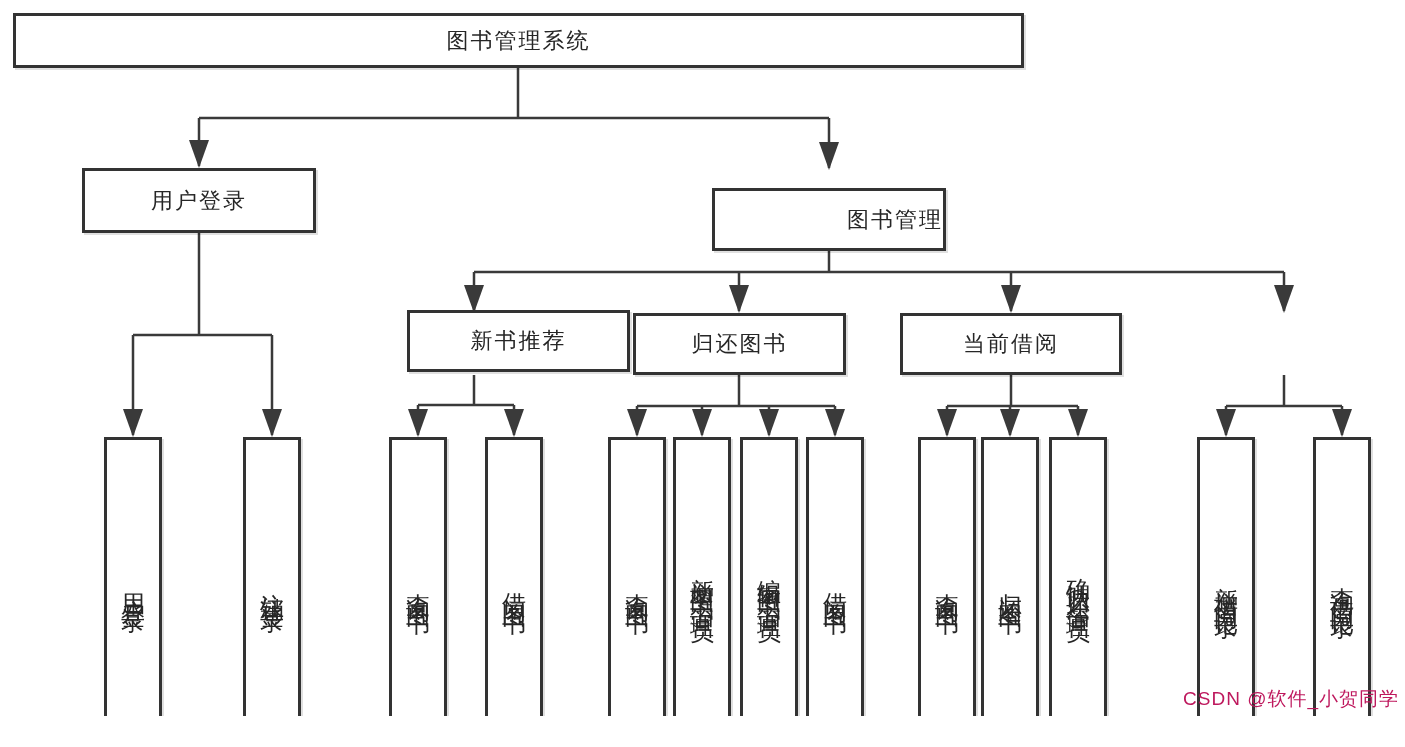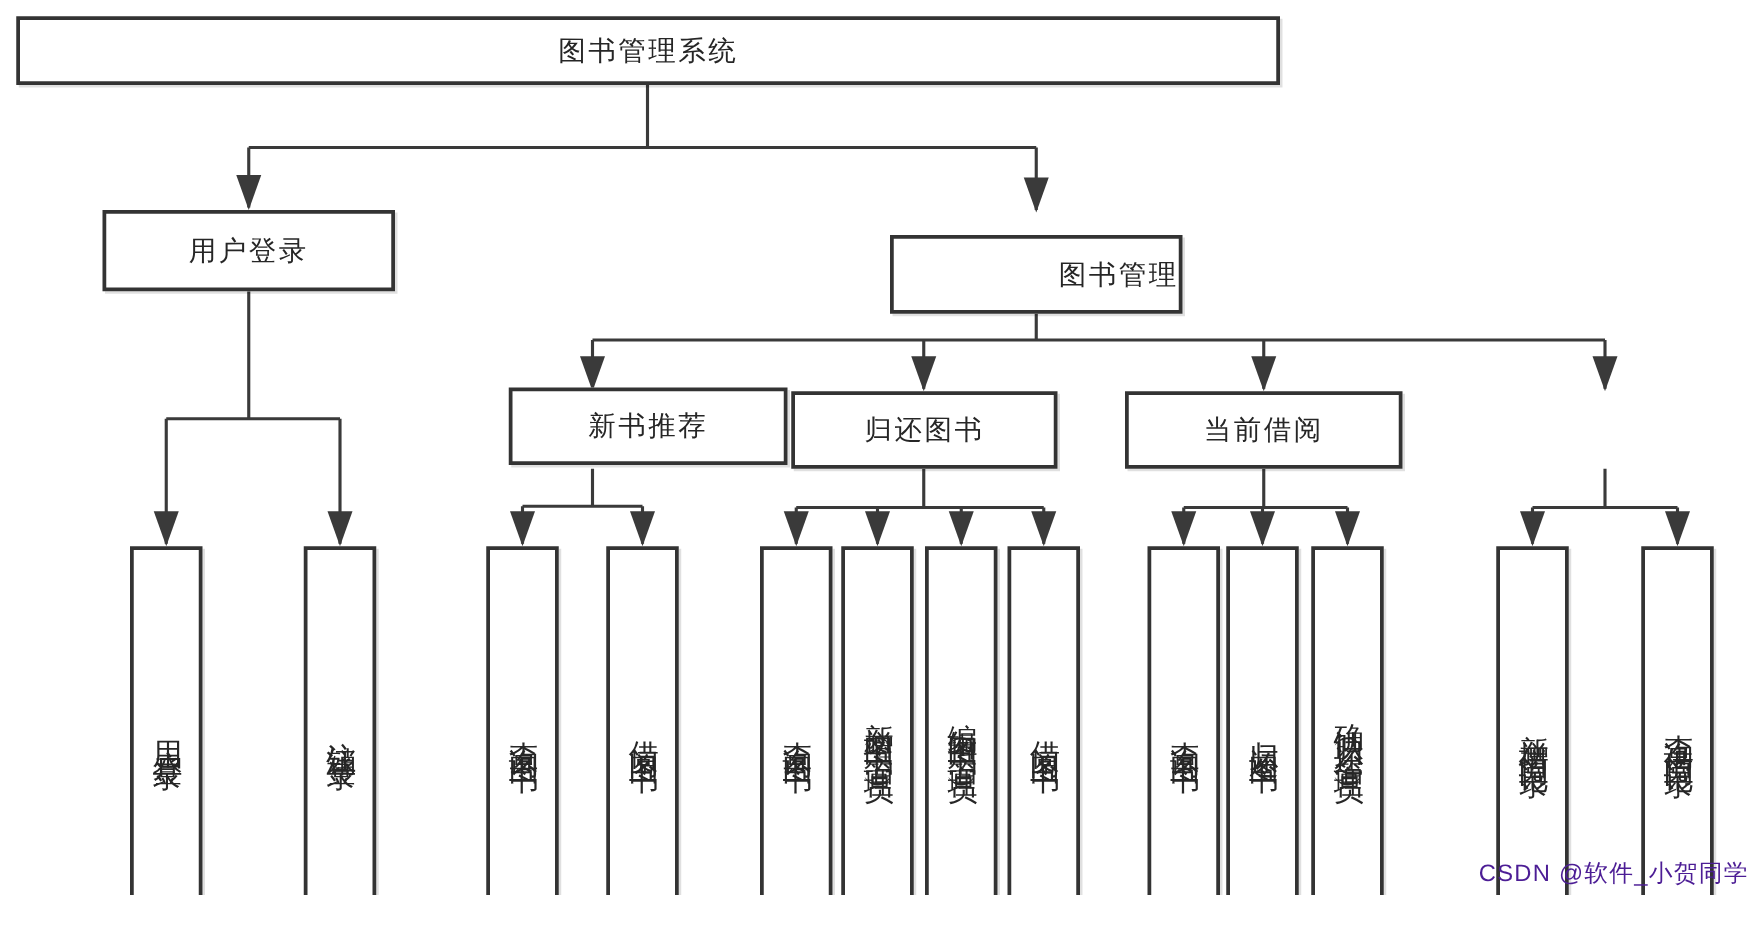--- a/index.html
+++ b/index.html
@@ -44,21 +44,21 @@
     text-orientation: mixed;
     font-size: 24px;
     letter-spacing: 6px;
     white-space: nowrap;
   }
   .watermark {
     position: absolute;
     right: 6px;
     bottom: 4px;
     font-size: 19px;
-    color: #4c1d95;
+    color: #be185d;
     letter-spacing: 1px;
     z-index: 2;
   }
 </style>
 </head>
 <body>
 
 <div id="stage">
 
   <svg id="connectors" width="1405" height="747" viewBox="0 0 1405 747">

